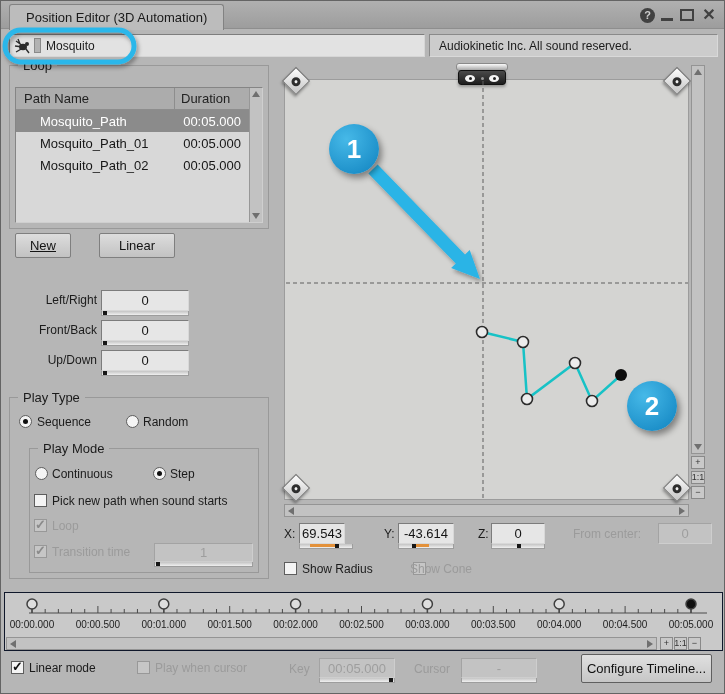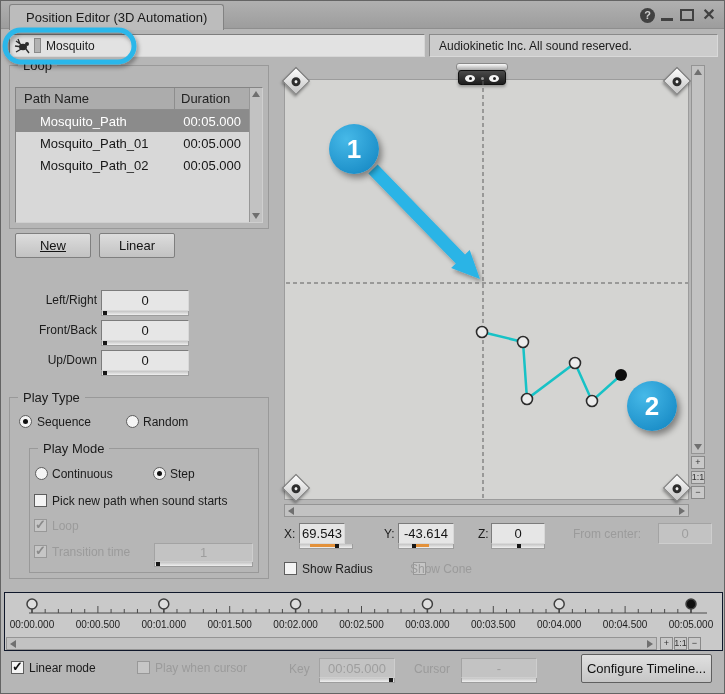--- a/index.html
+++ b/index.html
@@ -165,21 +165,21 @@
         <div class="trow">
           <span class="tname">Mosquito_Path_02</span>
           <span class="tdur">00:05.000</span>
         </div>
       </div>
     <div class="vscroll">
       <span class="tri up" style="left:2px; top:3px;"></span>
       <span class="tri down" style="left:2px; bottom:3px;"></span>
     </div>
   </div>
-  <div class="btn" style="left:14px; top:232px; width:76px; height:25px;text-decoration:underline;">New</div>
+  <div class="btn" style="left:14px; top:232px; width:56px; height:25px;text-decoration:underline;">New</div>
   <div class="btn" style="left:98px; top:232px; width:76px; height:25px;">Linear</div>
 
   <div class="lbl abs" style="left:14px; top:292px; width:82px; text-align:right;">Left/Right</div>
   <div class="field" style="left:100px; top:289px; width:88px; height:21px;">0</div>
   <div class="strip" style="left:100px; top:310px; width:88px;">
       <span class="mark" style="left:1px;"></span>
     </div>
   <div class="lbl abs" style="left:14px; top:322px; width:82px; text-align:right;">Front/Back</div>
   <div class="field" style="left:100px; top:319px; width:88px; height:21px;">0</div>
   <div class="strip" style="left:100px; top:340px; width:88px;">

